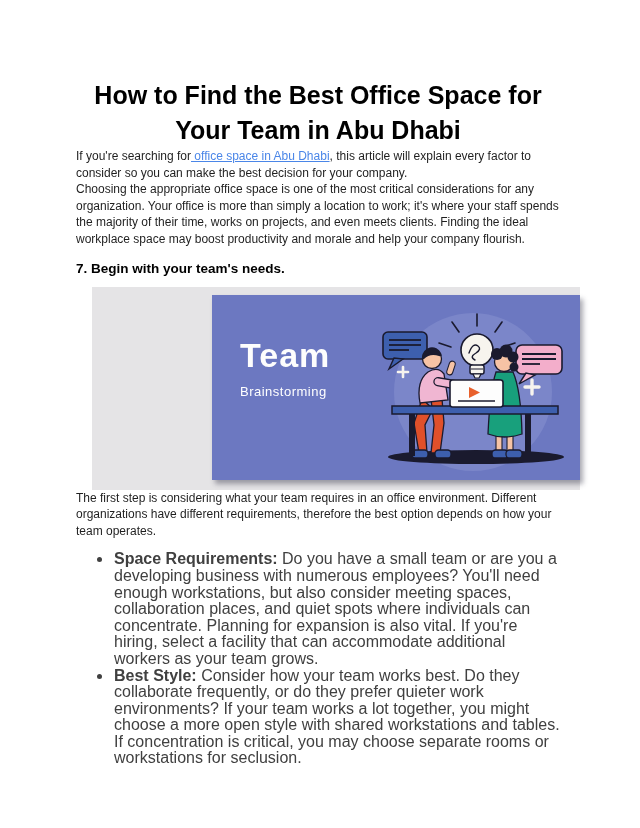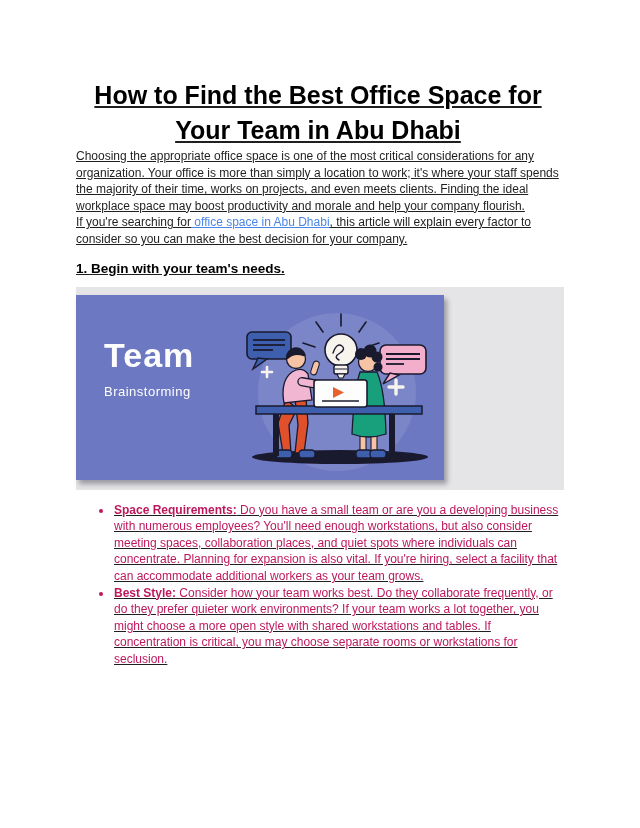--- a/index.html
+++ b/index.html
@@ -4,43 +4,43 @@
 <style>
   * { box-sizing: border-box; }
   html, body { margin: 0; padding: 0; }
   body {
     width: 640px; height: 828px;
     background: #ffffff;
     font-family: "Liberation Sans", sans-serif;
     color: #1f1f1f;
     overflow: hidden;
   }
-  .page { padding: 76px 76px 0 76px; width: 636px; text-decoration: underline; }
+  .page { padding: 76px 76px 0 76px; width: 636px; }
 
   h1.doc-title {
     margin: 2px 0 0 0;
     font-size: 25px; line-height: 35px;
     font-weight: bold; text-align: center; color: #000000;
   }
   p.body {
     font-size: 12px; line-height: 16.6px;
     margin: 0; color: #1f1f1f;
   }
   .p1 { margin-top: 16px; }
   .p2 { margin-top: 14px; }
   a.doc-link { color: #4a86e8; text-decoration: underline; cursor: pointer; white-space: pre-wrap; }
   h2.section-heading {
     font-size: 13.5px; line-height: 16px; font-weight: bold;
     color: #000000; margin: 13px 0 0 0;
   }
 
   figure.banner-frame {
-    margin: 10px 0 0 0; width: 488px; height: 203px;
+    margin: 10px 0 0 16px; width: 488px; height: 203px;
     background: #e5e4e6;
-    display: flex; justify-content: flex-start; align-items: flex-start;
+    display: flex; justify-content: flex-end; align-items: flex-start;
   }
   .banner {
     position: relative; margin-top: 8px;
     width: 368px; height: 185px;
     background: #6c78c1;
     box-shadow: 3px 4px 5px rgba(40,40,60,0.40);
     overflow: hidden;
   }
   .banner-text { position: absolute; left: 28px; top: 42px; color: #ffffff; }
   .banner-title-line {
@@ -50,37 +50,37 @@
   .banner-subtitle { margin-top: 11px; font-size: 13px; letter-spacing: 0.5px; color: #ffffff; }
   svg.illustration { position: absolute; right: 0; top: 0; width: 212px; height: 185px; display: block; }
 
   .p3 { margin-top: 23px; }
 
   ul.bullets {
     margin: 12px 0 0 0; padding: 0 0 0 37px;
     list-style: disc outside;
   }
   ul.bullets li {
-    font-size: 12px; line-height: 16.6px; color: #be185d;
+    font-size: 16px; line-height: 16.6px; color: #404040;
     padding-left: 1px;
   }
   .b { font-weight: bold; }
 </style>
 </head>
 <body>
 
 <div class="page">
 
   <h1 class="doc-title">How to Find the Best Office Space for Your Team in Abu Dhabi</h1>
 
+  <p class="body p2"><span>If you're searching for</span><a class="doc-link"> office space in Abu Dhabi</a><span>, this article will explain every factor to consider so you can make the best decision for your company.</span></p>
+
   <p class="body p1">Choosing the appropriate office space is one of the most critical considerations for any organization. Your office is more than simply a location to work; it's where your staff spends the majority of their time, works on projects, and even meets clients. Finding the ideal workplace space may boost productivity and morale and help your company flourish.</p>
 
-  <p class="body p2"><span>If you're searching for</span><a class="doc-link"> office space in Abu Dhabi</a><span>, this article will explain every factor to consider so you can make the best decision for your company.</span></p>
-
-  <h2 class="section-heading">1. Begin with your team's needs.</h2>
+  <h2 class="section-heading">7. Begin with your team's needs.</h2>
 
   <figure class="banner-frame">
     <div class="banner">
       <div class="banner-text">
         <div class="banner-title-line">Team</div>
         <div class="banner-subtitle">Brainstorming</div>
       </div>
 
       <svg class="illustration" viewBox="0 0 212 185" aria-hidden="true">
 
@@ -169,19 +169,20 @@
 
         <g>
           <rect x="82" y="85" width="53" height="27" rx="2.5" fill="#fdfdfd" stroke="#1a1a2e" stroke-width="1.6"></rect>
           <path d="M101 92 l11 5.5 l-11 5.5 z" fill="#e8602c"></path>
           <line x1="90" y1="106" x2="127" y2="106" stroke="#1a1a2e" stroke-width="1.3"></line>
         </g>
       </svg>
     </div>
   </figure>
 
+  <p class="body p3">The first step is considering what your team requires in an office environment. Different organizations have different requirements, therefore the best option depends on how your team operates.</p>
 
   <ul class="bullets">
     <li><span class="b">Space Requirements:</span><span> Do you have a small team or are you a developing business with numerous employees? You'll need enough workstations, but also consider meeting spaces, collaboration places, and quiet spots where individuals can concentrate. Planning for expansion is also vital. If you're hiring, select a facility that can accommodate additional workers as your team grows.</span></li>
     <li><span class="b">Best Style:</span><span> Consider how your team works best. Do they collaborate frequently, or do they prefer quieter work environments? If your team works a lot together, you might choose a more open style with shared workstations and tables. If concentration is critical, you may choose separate rooms or workstations for seclusion.</span></li>
   </ul>
 
 </div>
 
 </body></html>

